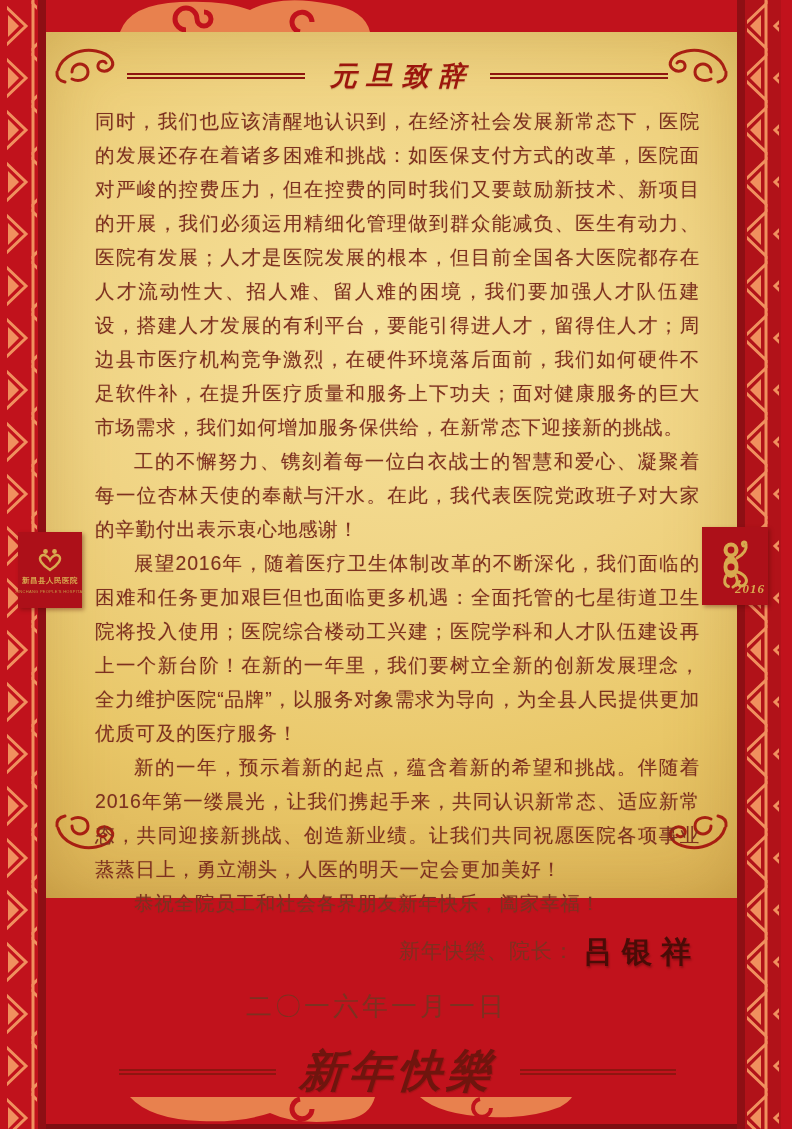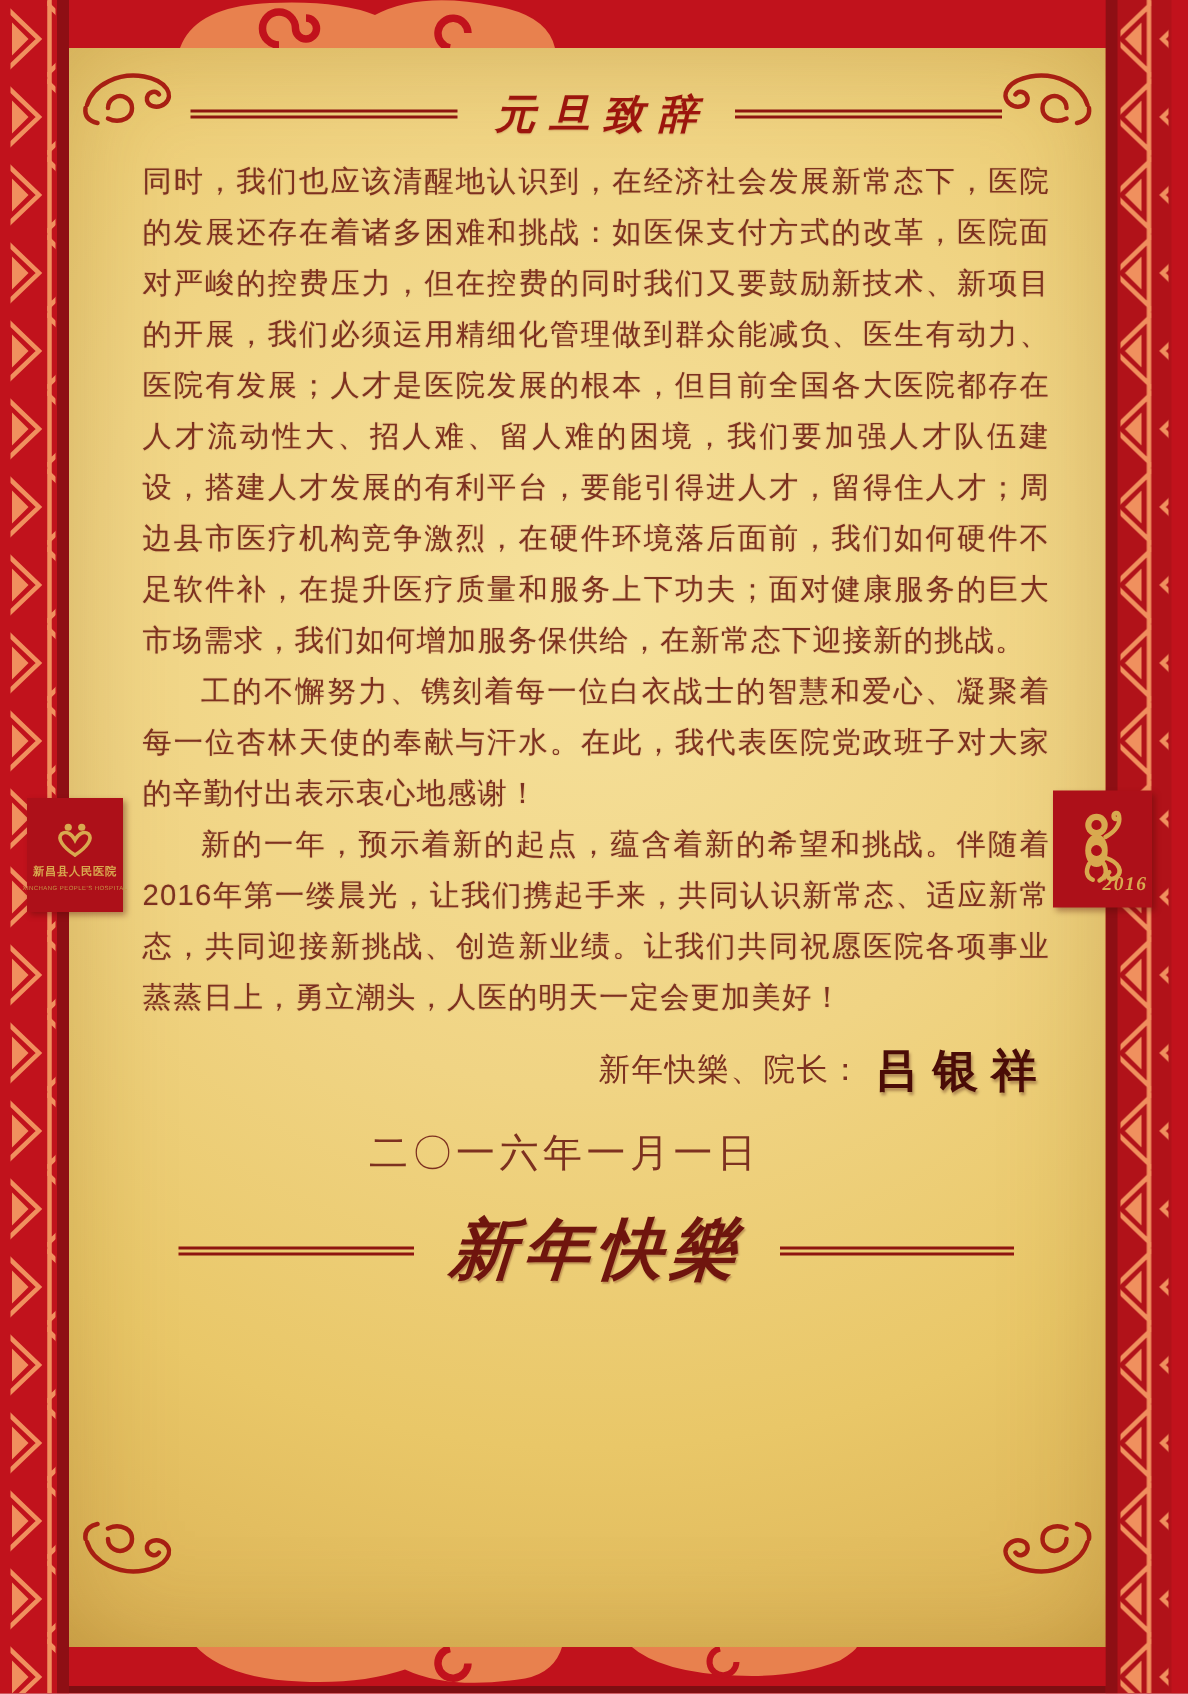--- a/index.html
+++ b/index.html
@@ -14,21 +14,21 @@
   
   .band { position: absolute; left: 0; }
   .band-top { top: 0; }
   .band-bottom { bottom: 0; }
   .side-border { position: absolute; top: 0; }
   .side-border.left { left: 0; }
   .side-border.right { right: 0; }
 
   
   .parchment {
-    position: absolute; left: 46px; top: 32px; width: 691px; height: 1066px;
+    position: absolute; left: 46px; top: 32px; width: 691px; height: 866px;
     background: radial-gradient(ellipse 120% 75% at 50% 35%,
                 #f6e19c 0%, #f0d484 40%, #e9c768 70%, #ddb558 92%, #d4a94b 100%);
     box-shadow: inset 0 0 70px rgba(140,95,20,.28);
   }
   .corner-cloud { position: absolute; opacity: .95; }
   .cc-tl { left: 8px;  top: 10px; }
   .cc-tr { right: 8px; top: 10px; transform: scaleX(-1); }
   .cc-bl { left: 8px;  bottom: 42px; transform: scaleY(-1); }
   .cc-br { right: 8px; bottom: 42px; transform: scale(-1,-1); }
 
@@ -172,21 +172,23 @@
 
       <div class="title-row">
         <div class="rule"></div>
         <div class="doc-title">元旦致辞</div>
         <div class="rule"></div>
       </div>
 
       <div class="body-text">
           <p class="para">同时，我们也应该清醒地认识到，在经济社会发展新常态下，医院的发展还存在着诸多困难和挑战：如医保支付方式的改革，医院面对严峻的控费压力，但在控费的同时我们又要鼓励新技术、新项目的开展，我们必须运用精细化管理做到群众能减负、医生有动力、医院有发展；人才是医院发展的根本，但目前全国各大医院都存在人才流动性大、招人难、留人难的困境，我们要加强人才队伍建设，搭建人才发展的有利平台，要能引得进人才，留得住人才；周边县市医疗机构竞争激烈，在硬件环境落后面前，我们如何硬件不足软件补，在提升医疗质量和服务上下功夫；面对健康服务的巨大市场需求，我们如何增加服务保供给，在新常态下迎接新的挑战。</p>
           <p class="para">工的不懈努力、镌刻着每一位白衣战士的智慧和爱心、凝聚着每一位杏林天使的奉献与汗水。在此，我代表医院党政班子对大家的辛勤付出表示衷心地感谢！</p>
+          <p class="para">展望2016年，随着医疗卫生体制改革的不断深化，我们面临的困难和任务更加艰巨但也面临更多机遇：全面托管的七星街道卫生院将投入使用；医院综合楼动工兴建；医院学科和人才队伍建设再上一个新台阶！在新的一年里，我们要树立全新的创新发展理念，全力维护医院“品牌”，以服务对象需求为导向，为全县人民提供更加优质可及的医疗服务！</p>
           <p class="para">新的一年，预示着新的起点，蕴含着新的希望和挑战。伴随着2016年第一缕晨光，让我们携起手来，共同认识新常态、适应新常态，共同迎接新挑战、创造新业绩。让我们共同祝愿医院各项事业蒸蒸日上，勇立潮头，人医的明天一定会更加美好！</p>
+          <p class="para">恭祝全院员工和社会各界朋友新年快乐，阖家幸福！</p>
         </div>
 
       <div class="sig-row">
         <span>新年快樂、院长：</span><span class="sig-name">吕银祥</span>
       </div>
       <div class="date-row">二〇一六年一月一日</div>
 
       <div class="footer-row">
         <div class="rule"></div>
         <div class="calli-wrap">

